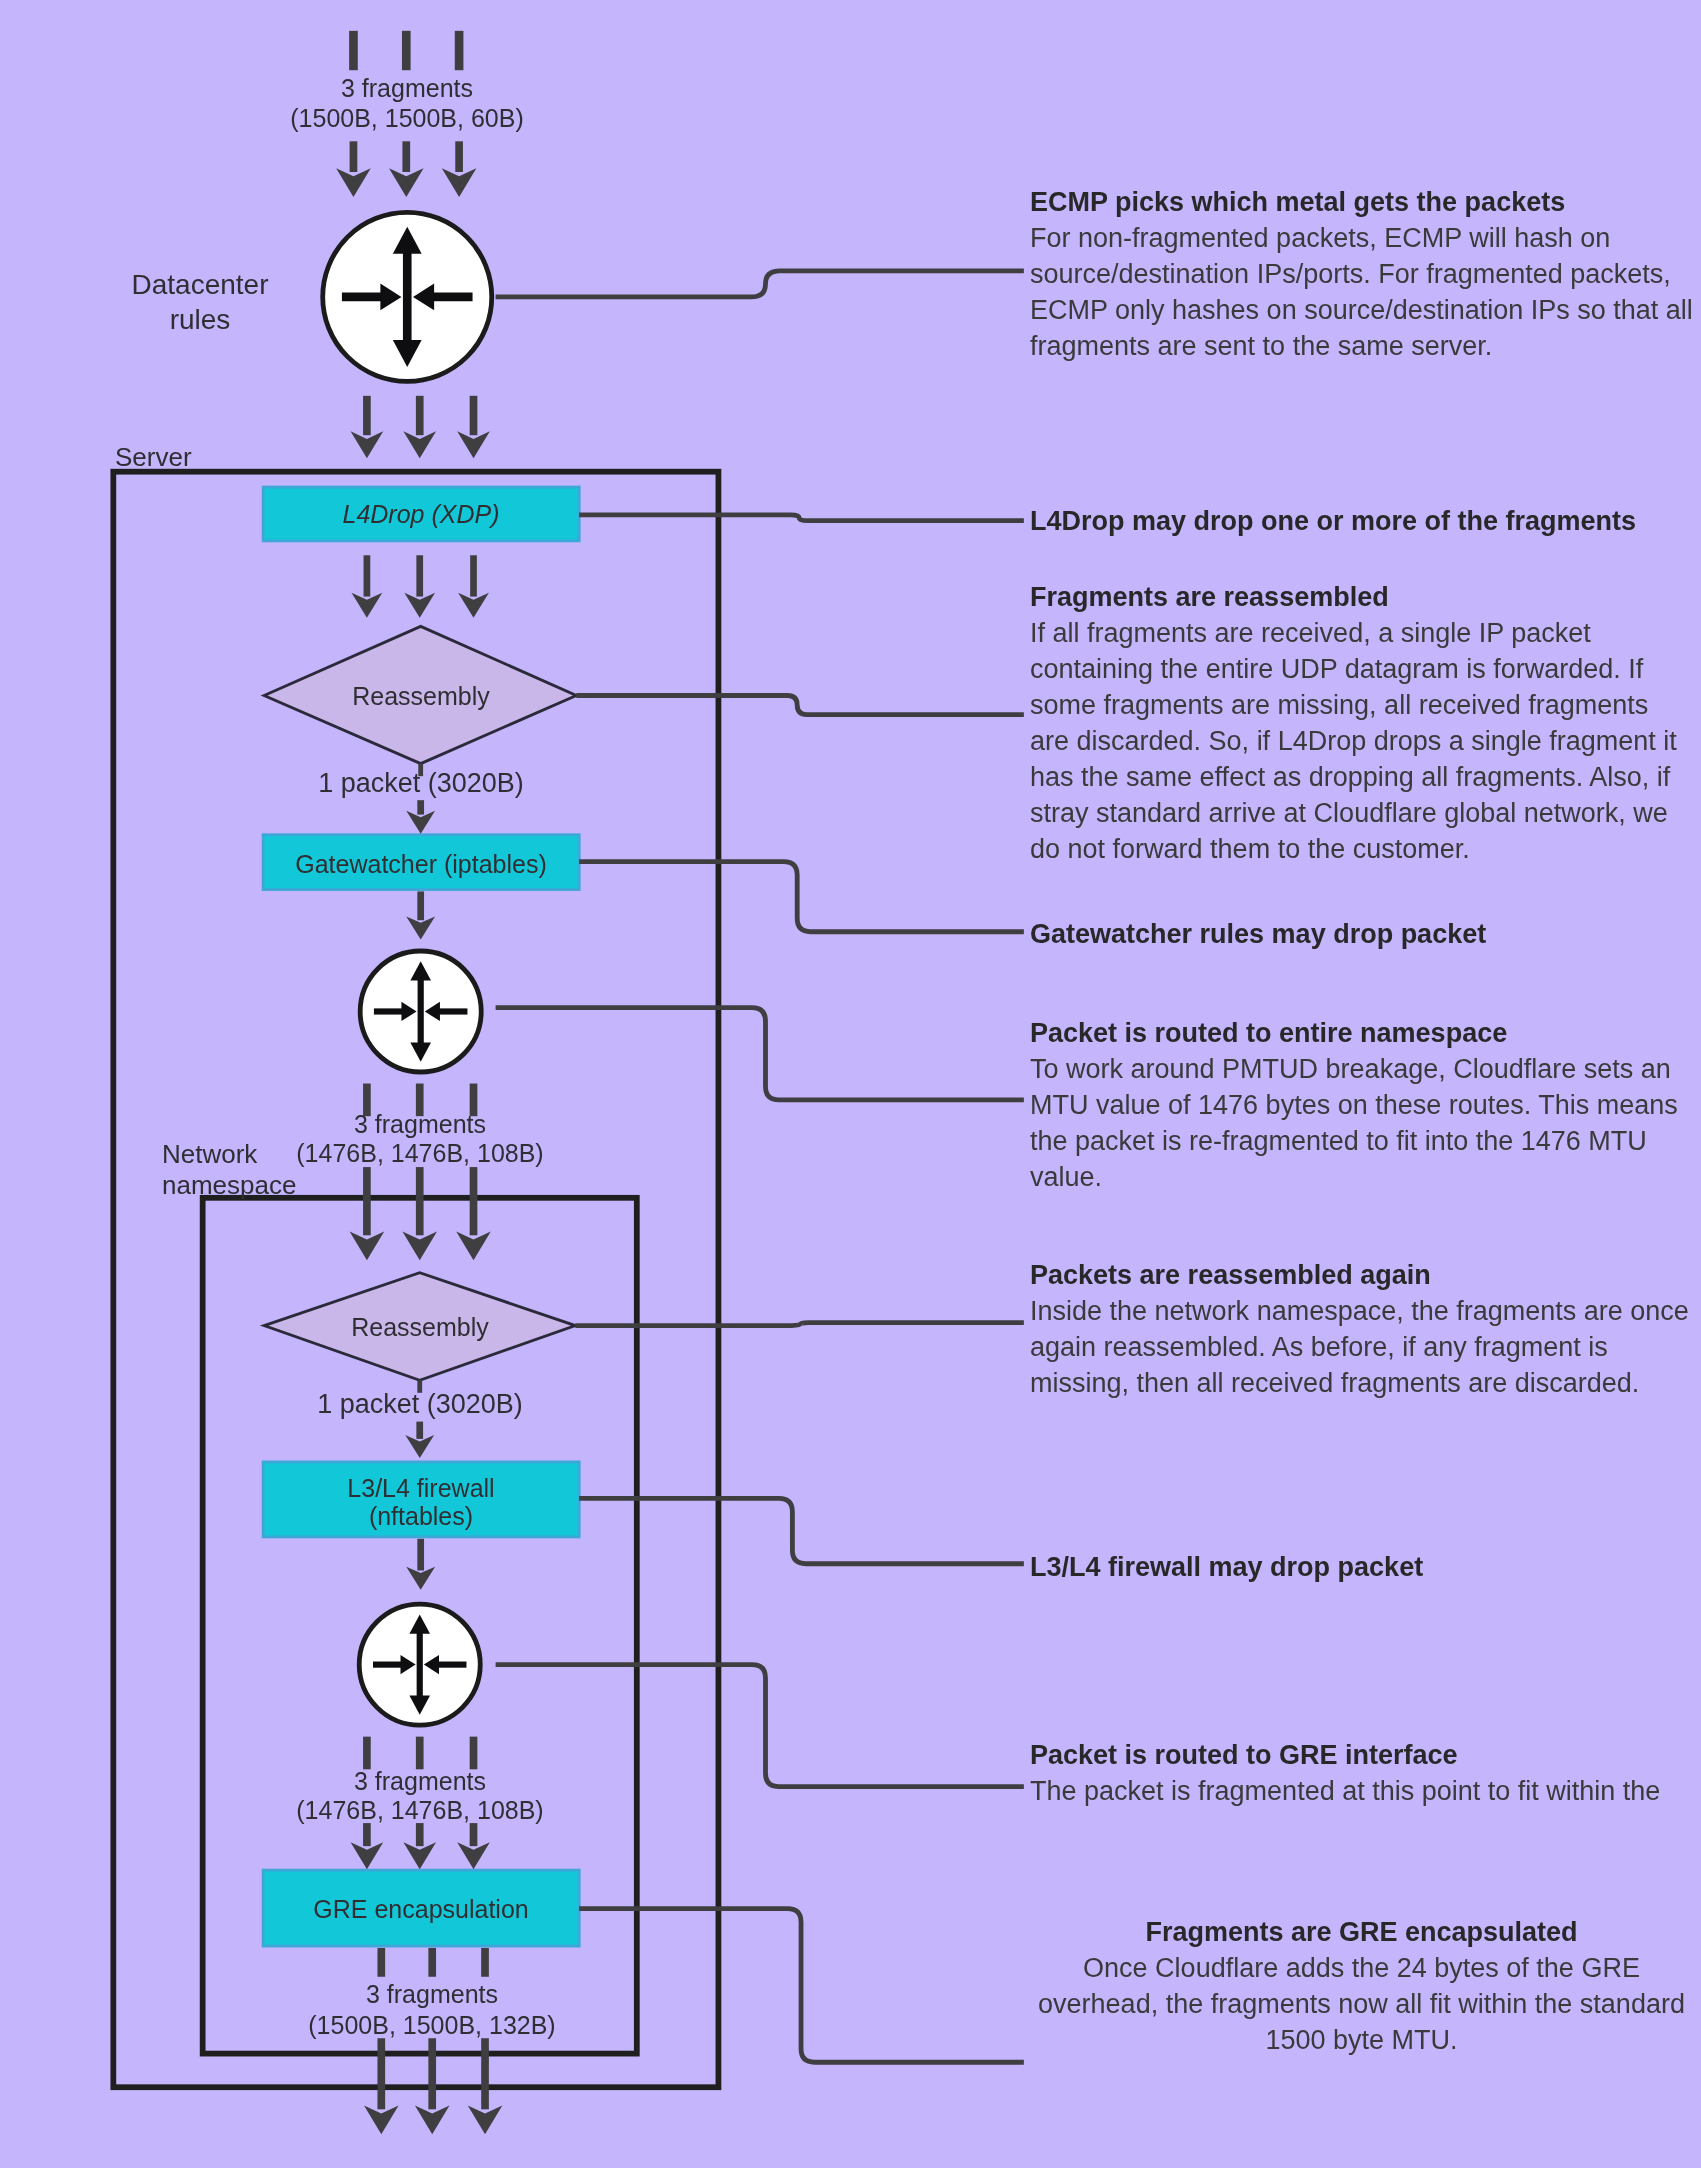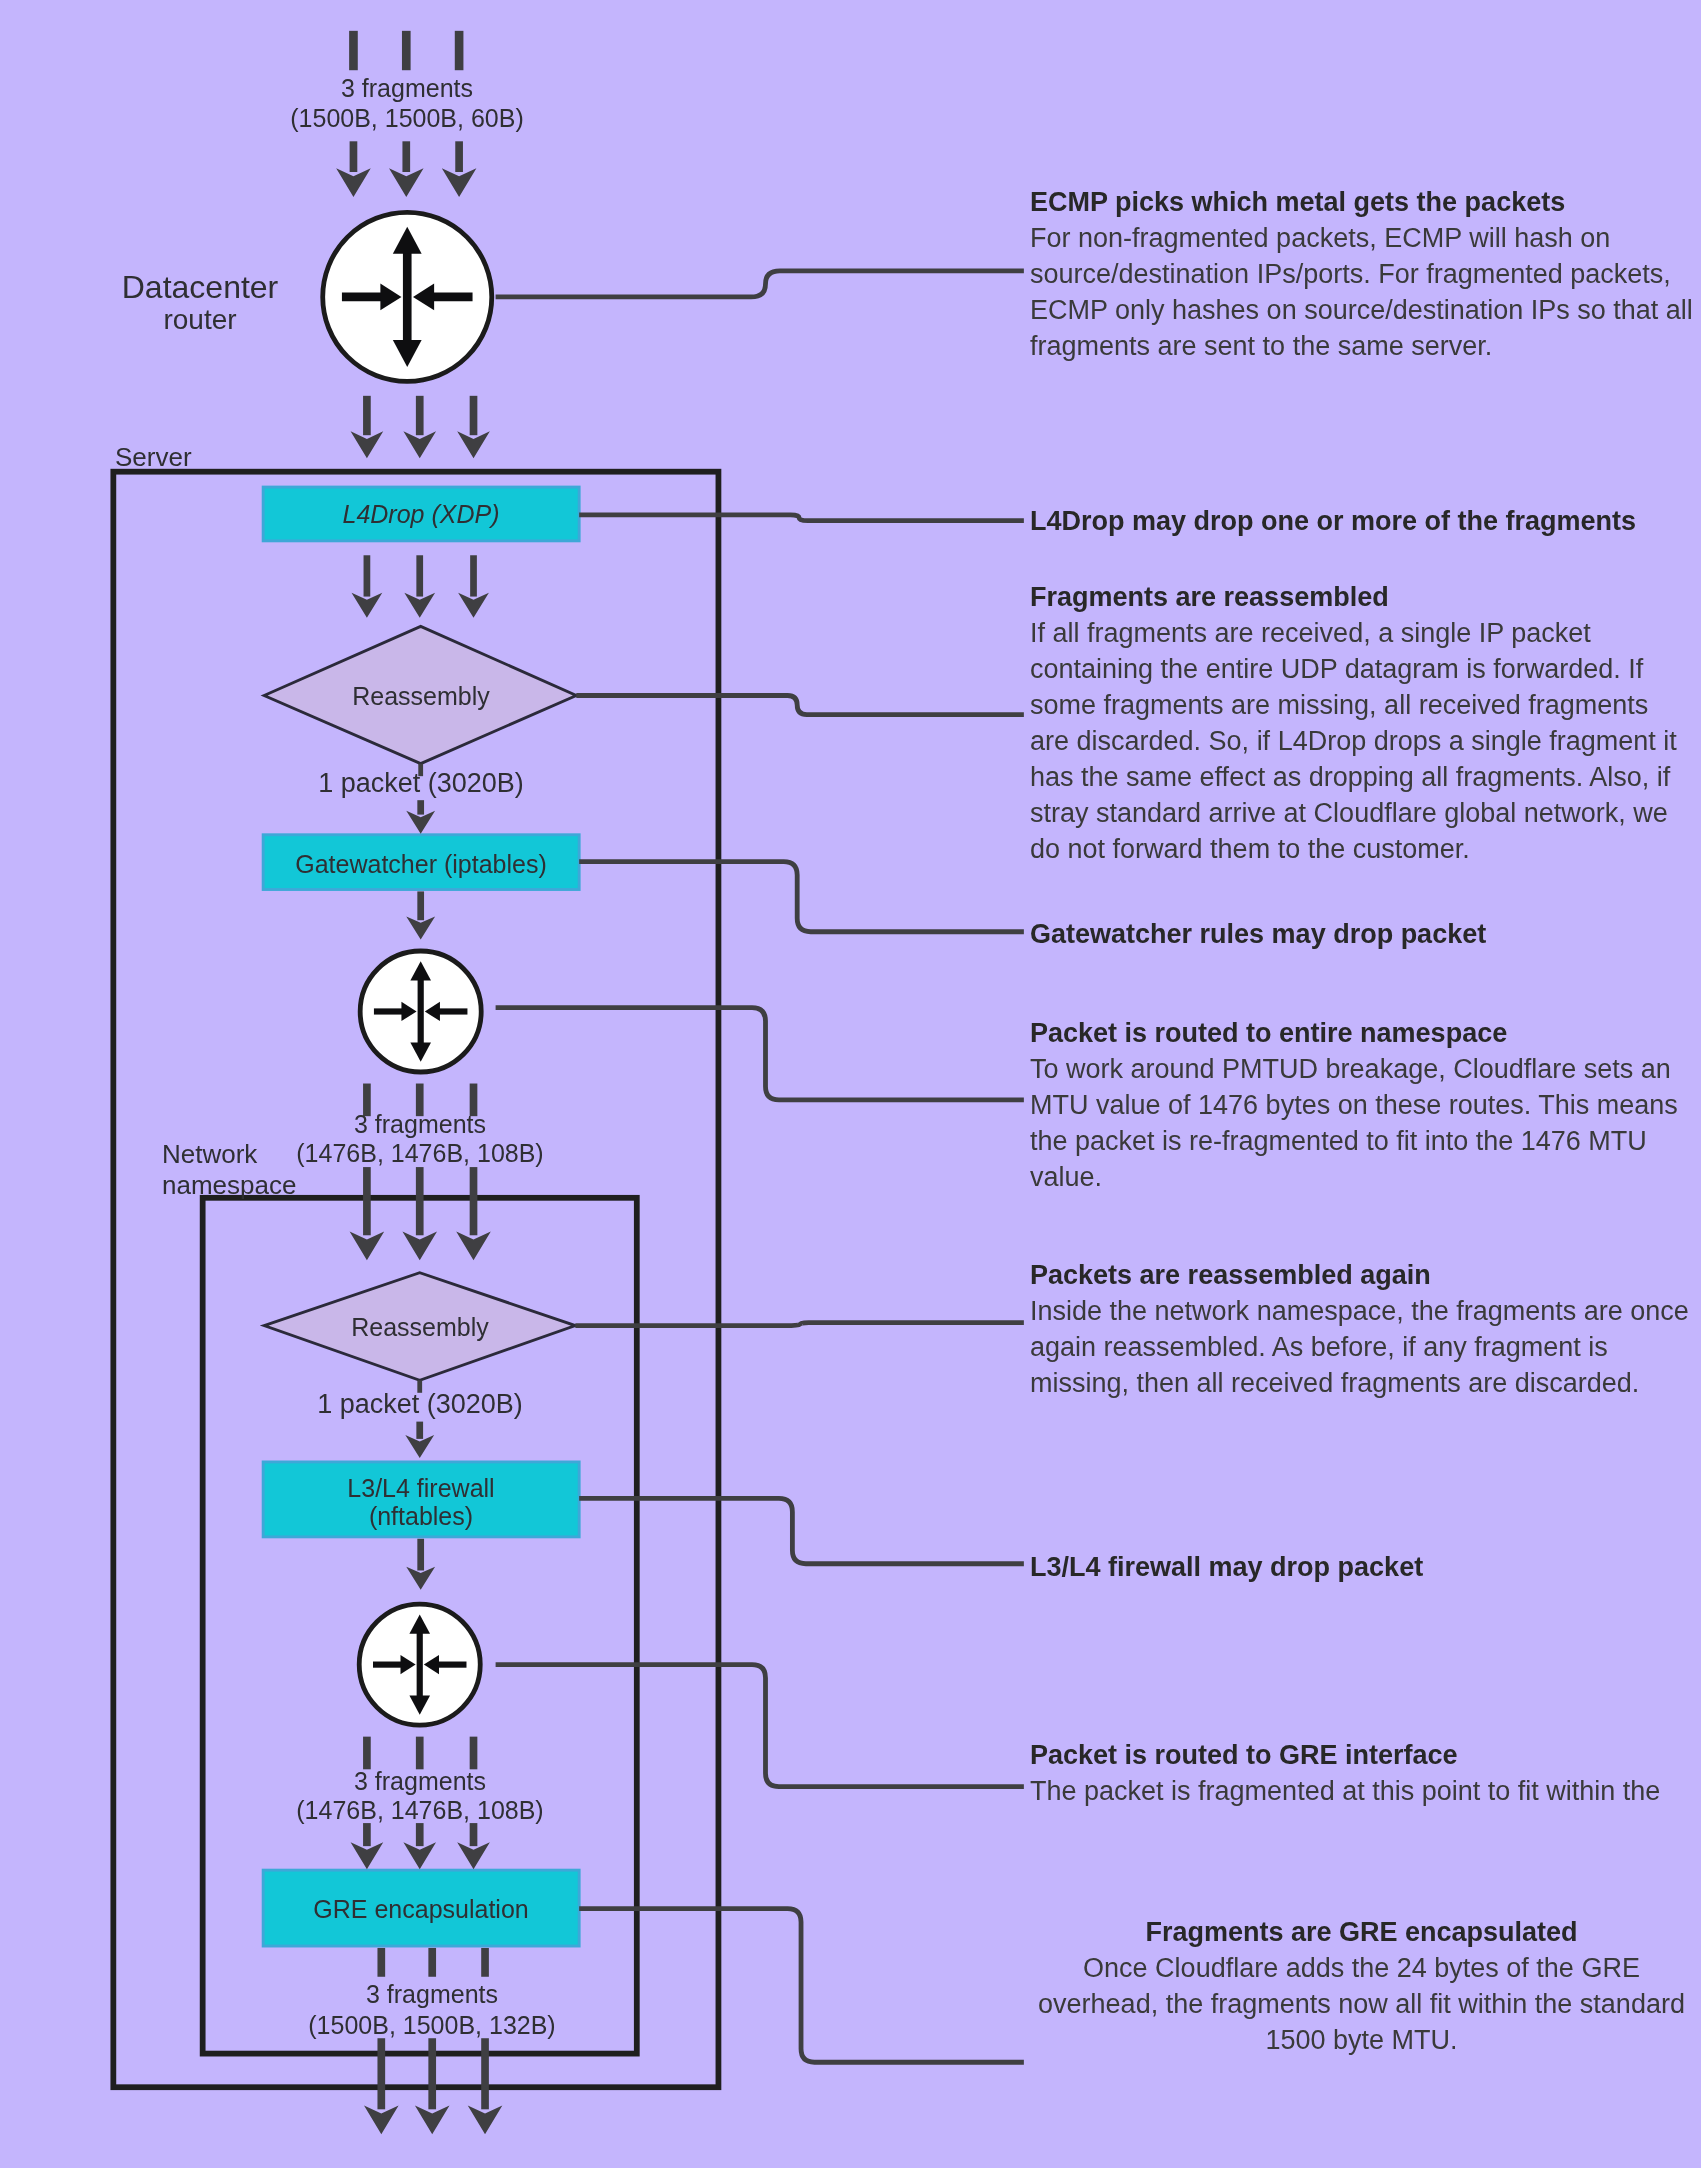--- a/index.html
+++ b/index.html
@@ -160,22 +160,22 @@
         <polygon points="432,2192 450,2222 468,2192 450,2200.4" fill="#3f3f42"></polygon>
       </g>
       <g>
         <line x1="505" y1="2122" x2="505" y2="2196" stroke="#3f3f42" stroke-width="8"></line>
         <polygon points="487,2192 505,2222 523,2192 505,2200.4" fill="#3f3f42"></polygon>
       </g>
     </svg>
   <div id="labels">
       <div class="dlabel center" style="left: 407px; top: 76px; font-size: 25px;">3 fragments</div>
       <div class="dlabel center" style="left: 407px; top: 106px; font-size: 25px;">(1500B, 1500B, 60B)</div>
-      <div class="dlabel center" style="left: 200px; top: 271px; font-size: 32px;">Datacenter</div>
-      <div class="dlabel center" style="left: 200px; top: 306px; font-size: 28px;">router</div>
+      <div class="dlabel center" style="left: 200px; top: 271px; font-size: 28px;">Datacenter</div>
+      <div class="dlabel center" style="left: 200px; top: 306px; font-size: 28px;">rules</div>
       <div class="dlabel" style="left: 115px; top: 444px; font-size: 26px;">Server</div>
       <div class="dlabel center" style="left: 421px; top: 502px; font-size: 25px; font-style: italic;">L4Drop (XDP)</div>
       <div class="dlabel center" style="left: 421px; top: 684px; font-size: 25px;">Reassembly</div>
       <div class="dlabel center" style="left: 421px; top: 770px; font-size: 27px;">1 packet (3020B)</div>
       <div class="dlabel center" style="left: 421px; top: 852px; font-size: 25px;">Gatewatcher (iptables)</div>
       <div class="dlabel center" style="left: 420px; top: 1112px; font-size: 25px;">3 fragments</div>
       <div class="dlabel center" style="left: 420px; top: 1141px; font-size: 25px;">(1476B, 1476B, 108B)</div>
       <div class="dlabel" style="left: 162px; top: 1141px; font-size: 26px;">Network</div>
       <div class="dlabel" style="left: 162px; top: 1172px; font-size: 26px;">namespace</div>
       <div class="dlabel center" style="left: 420px; top: 1315px; font-size: 25px;">Reassembly</div>

